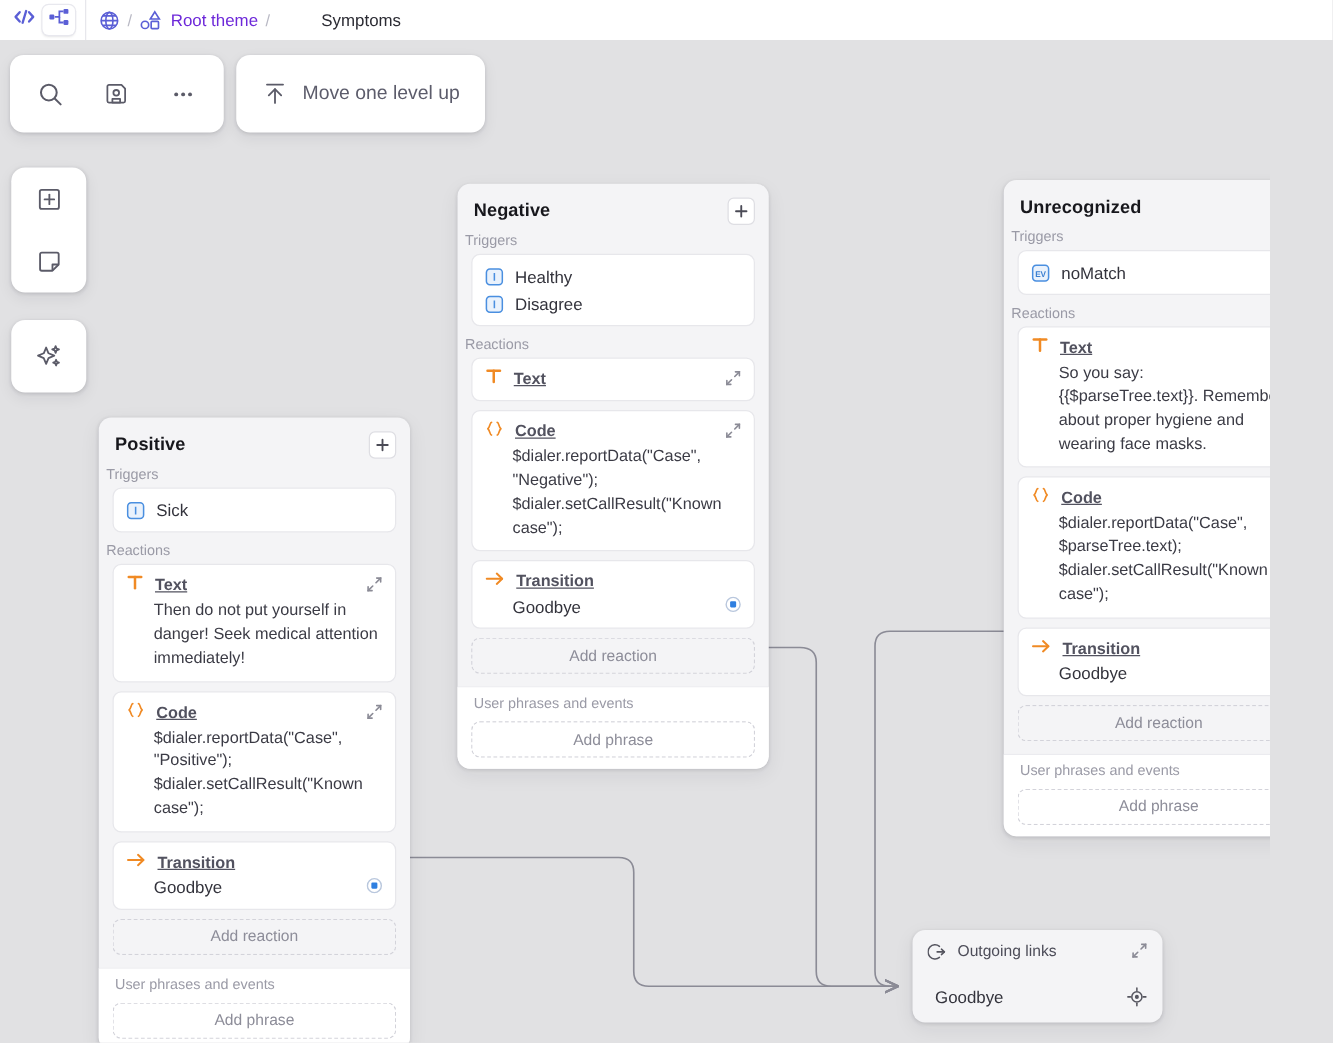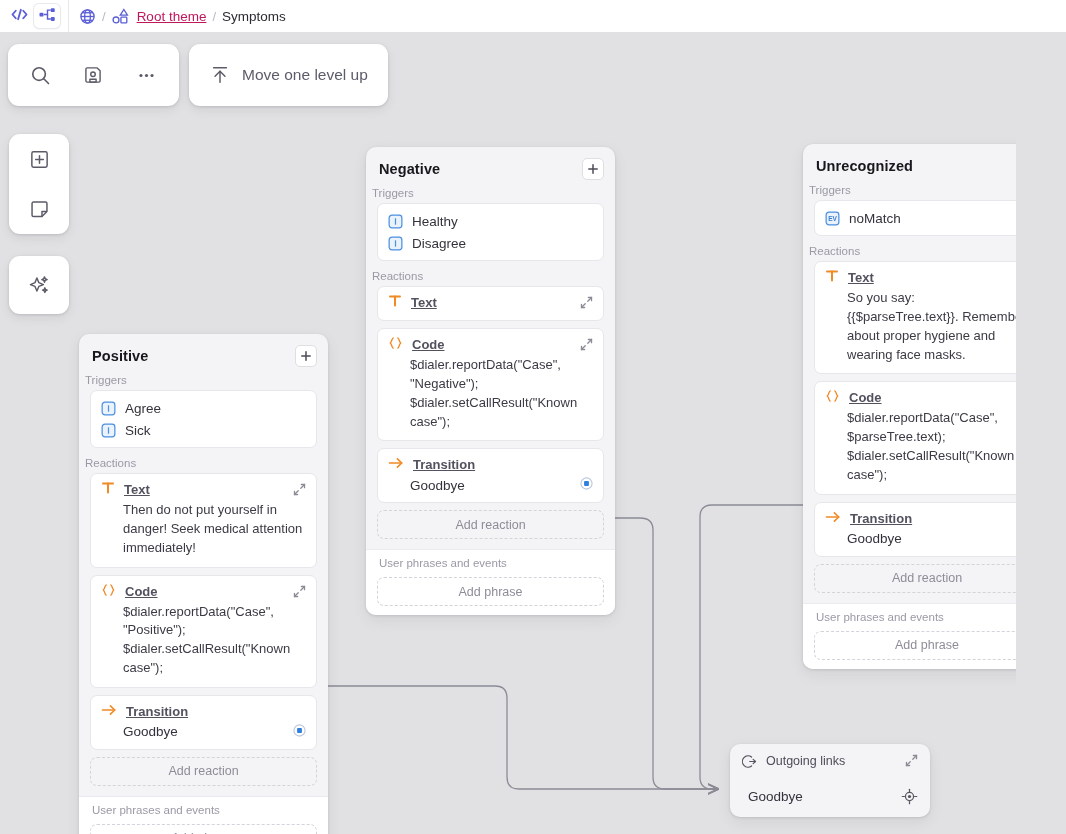--- a/index.html
+++ b/index.html
@@ -23,22 +23,22 @@
   .tb-icons { display:flex; align-items:center; gap:2px; padding-left:6px; }
   .tb-btn {
     width:26px; height:24px; border-radius:5px;
     display:flex; align-items:center; justify-content:center;
     color:#5b5fd6; cursor:pointer;
   }
   .tb-btn.active { background:#ffffff; box-shadow:0 0 0 1px #e8e8ee, 0 1px 2px rgba(0,0,0,.10); }
   .tb-sep { width:1px; height:32px; background:#e7e7ec; margin:0 10px 0 8px; }
   .crumbs { display:flex; align-items:center; gap:6px; font-size:13.5px; }
   .crumb-sep { color:#b9b9c4; font-size:13px; }
-  .crumb-link { color:#be185d; cursor:pointer;text-decoration:underline; }
-  .crumb-cur { color:#2b2b33; }
+  .crumb-link { color:#6d28d9; cursor:pointer; }
+  .crumb-cur { color:#2b2b33;margin-left:35px; }
   .crumb-ico { display:flex; align-items:center; color:#5b5fd6; }
 
   
   #canvas {
     position:absolute; top:32px; left:0; width:1016px; height:802px;
     background:#e1e1e3;
     overflow:hidden;
   }
   #links { position:absolute; inset:0; pointer-events:none; }
 
@@ -262,29 +262,20 @@
       <span class="card-title">Positive</span>
       <span class="plus-btn">
         <svg width="12" height="12" viewBox="0 0 12 12" fill="none" stroke="currentColor" stroke-width="1.5" stroke-linecap="round">
             <line x1="6" y1="1.8" x2="6" y2="10.2"></line>
             <line x1="1.8" y1="6" x2="10.2" y2="6"></line>
           </svg>
       </span>
     </div>
     <div class="sect-label">Triggers</div>
     <div class="inner">
-      <div class="trig-row">
-        <span class="tri-ico">
-          <svg width="15" height="15" viewBox="0 0 16 16">
-              <rect x="1.2" y="1.2" width="13.6" height="13.6" rx="3" fill="#eaf2fc" stroke="#4a8fe0" stroke-width="1.3"></rect>
-              <line x1="8" y1="4.6" x2="8" y2="11.4" stroke="#4a8fe0" stroke-width="1.3"></line>
-            </svg>
-        </span>
-        <span class="trig-name">Agree</span>
-      </div>
       <div class="trig-row">
         <span class="tri-ico">
           <svg width="15" height="15" viewBox="0 0 16 16">
               <rect x="1.2" y="1.2" width="13.6" height="13.6" rx="3" fill="#eaf2fc" stroke="#4a8fe0" stroke-width="1.3"></rect>
               <line x1="8" y1="4.6" x2="8" y2="11.4" stroke="#4a8fe0" stroke-width="1.3"></line>
             </svg>
         </span>
         <span class="trig-name">Sick</span>
       </div>
     </div>

